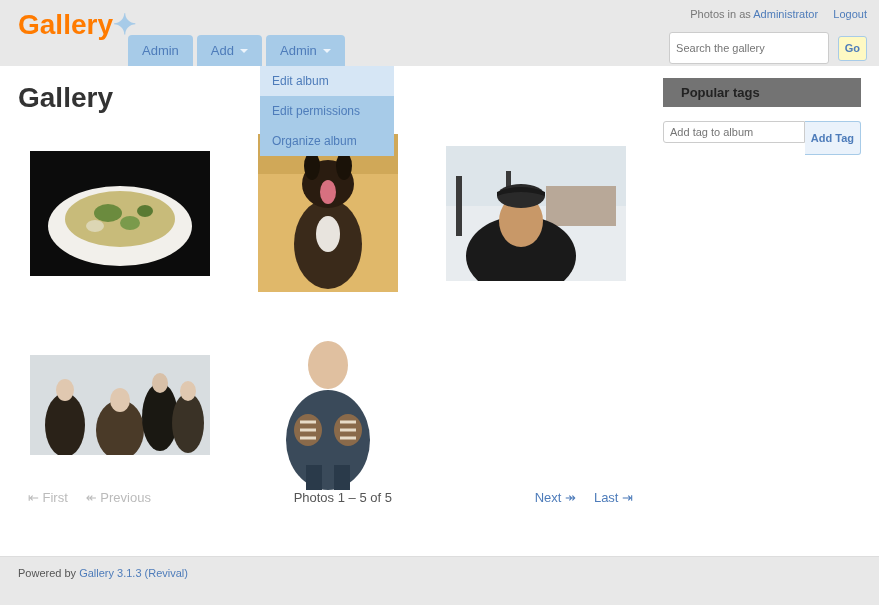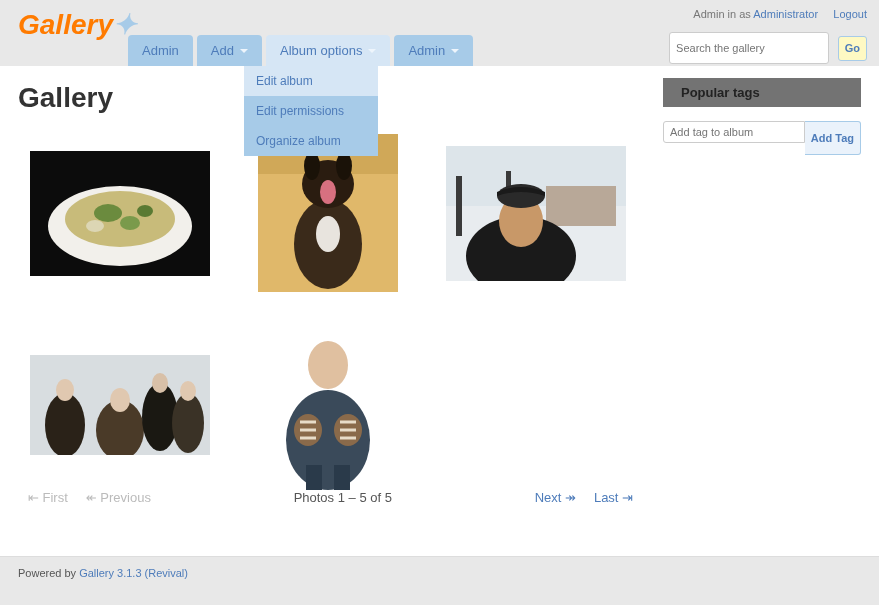--- a/index.html
+++ b/index.html
@@ -1,31 +1,31 @@
 <!DOCTYPE html>
 <html><head>
 <meta charset="utf-8">
 <style>
 * { box-sizing: border-box; margin: 0; padding: 0; }
 body { font-family: "Lucida Grande", "Lucida Sans Unicode", Arial, sans-serif; font-size: 13px; background: #e8e8e8; width: 879px; }
 .page { background: #fff; margin: 0 auto; width: 879px; }
 .topbar { background: #e8e8e8; height: 66px; position: relative; }
-.logo { position: absolute; left: 18px; top: 8px; font-size: 28px; font-weight: bold; font-style: italic; }
+.logo { position: absolute; left: 18px; top: 8px; font-size: 28px; font-weight: bold; }
 .logo .g1 { color: #ff7b00; }
 .logo .g2 { color: #a7cbe8; }
 .user-info { position: absolute; right: 12px; top: 8px; color: #777; font-size: 11px; }
 .user-info a { color: #4e7cba; text-decoration: none; }
 .search-wrap { position: absolute; right: 12px; top: 32px; }
 .search-input { width: 160px; height: 32px; padding: 2px 6px; border: 1px solid #ccc; border-radius: 3px; font-size: 11px; color: #555; }
 .go-btn { height: 25px; background: #fef9c3; border: 1px solid #a7cbe8; color: #4e7cba; font-weight: bold; border-radius: 3px; padding: 0 6px; font-size: 11px; cursor: pointer; margin-left: 5px; }
 .tabs { position: absolute; left: 128px; bottom: 0; display: flex; gap: 4px; }
 .tab { background: #a7cbe8; color: #4e7cba; padding: 8px 14px; border-radius: 4px 4px 0 0; font-size: 13px; font-weight: 500; cursor: pointer; display: flex; align-items: center; gap: 6px; }
 .tab.active { background: #d6e6f5; }
 .tab .caret { width: 0; height: 0; border-left: 4px solid transparent; border-right: 4px solid transparent; border-top: 4px solid #eef5fc; }
-.dropdown { position: absolute; left: 244px; top: 66px; background: #a7cbe8; width: 134px; z-index: 10; }
+.dropdown { position: absolute; left: 260px; top: 66px; background: #a7cbe8; width: 134px; z-index: 10; }
 .dropdown-item { padding: 8px 12px; color: #4e7cba; font-size: 12px; cursor: pointer; }
 .dropdown-item.hover { background: #d6e6f5; }
 .content { display: flex; padding: 12px 18px 20px 18px; min-height: 490px; position: relative; }
 .main { flex: 1; }
 .page-title { font-size: 28px; font-weight: bold; color: #333; margin: 4px 0 20px 0; }
 .grid { display: grid; grid-template-columns: repeat(3, 190px); gap: 28px 18px; margin-left: 12px; }
 .thumb { width: 180px; min-height: 130px; display: flex; align-items: center; justify-content: center; }
 .thumb svg { display: block; }
 .pager { display: flex; justify-content: space-between; align-items: center; color: #555; font-size: 13px; padding: 0 10px; }
 .pager .disabled { color: #bbb; }
@@ -41,38 +41,34 @@
 </style>
 </head>
 <body>
 
 <div class="page">
   <div class="topbar">
     <div class="logo">
       <span class="g1">Gallery</span><span class="g2">✦</span>
     </div>
     <div class="user-info">
-      <span>Admin in as </span><a href="#">Administrator</a>
+      <span>Photos in as </span><a href="#">Administrator</a>
       &nbsp;&nbsp;&nbsp;
       <a href="#">Logout</a>
     </div>
     <div class="search-wrap">
       <input class="search-input" placeholder="Search the gallery" style="">
       <button class="go-btn">Go</button>
     </div>
     <div class="tabs">
       <div class="tab">
           <span>Admin</span>
         </div>
       <div class="tab">
           <span>Add</span>
-          <span class="caret"></span>
-        </div>
-      <div class="tab active">
-          <span>Album options</span>
           <span class="caret"></span>
         </div>
       <div class="tab">
           <span>Admin</span>
           <span class="caret"></span>
         </div>
     </div>
   </div>
 
   <div class="dropdown">

